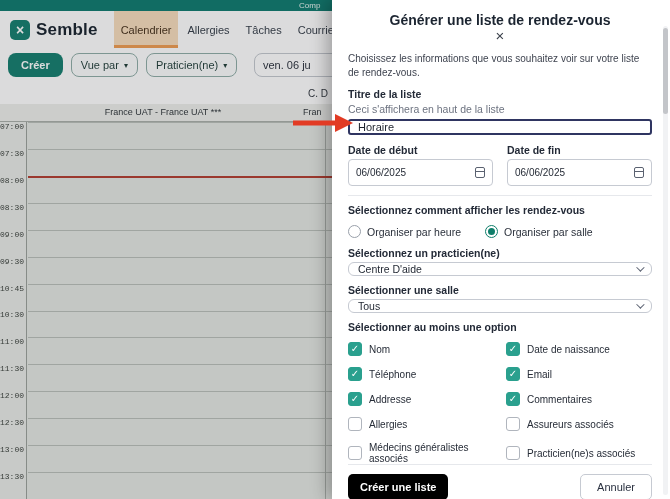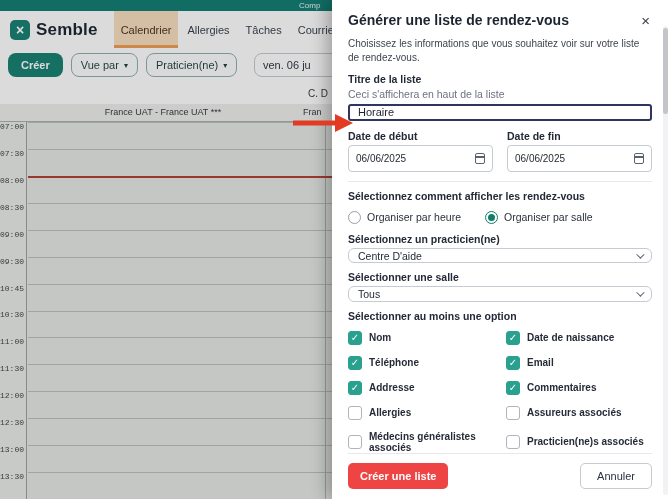--- a/index.html
+++ b/index.html
@@ -42,21 +42,21 @@
           background: repeating-linear-gradient(to bottom, #b9bfb8 0, #b9bfb8 1px, transparent 1px, transparent 26.93px); }
   .col-div { position: absolute; left: 297px; top: 0; bottom: 0; width: 1px; background: #adb3ac; }
   .now-line { position: absolute; left: 28px; right: 0; top: 54px; height: 2px; background: #b23b2e; }
 
   .overlay { position: absolute; inset: 0; background: rgba(40,44,46,.17); z-index: 5; }
 
   
   .modal { position: absolute; top: 0; right: 0; width: 338px; height: 499px; background: #fff; z-index: 10;
            box-shadow: -5px 0 16px rgba(0,0,0,.28); padding: 12px 18px 10px 16px;
            display: flex; flex-direction: column; }
-  .m-head { display: flex; justify-content: space-between; align-items: center; }
+  .m-head { display: flex; justify-content: space-between; align-items: center; flex-direction: column; }
   .m-title { font-size: 14px; font-weight: 700; color: #1b2430; }
   .close { background: none; border: none; font-size: 15px; color: #3c424c; cursor: pointer; padding: 0 2px; line-height: 1; font-family: inherit; }
   .m-desc { font-size: 10px; color: #3f4450; line-height: 1.4; margin: 9px 0 8px; padding-right: 6px; }
   .f-label { font-size: 10.5px; font-weight: 700; color: #232a37; margin-bottom: 3px; }
   .f-help { font-size: 10.5px; color: #6d7380; margin-bottom: 4px; }
   .title-input { height: 25px; width: 100%; border: 2px solid #2f3561; border-radius: 3px; font-size: 11px;
                  font-family: inherit; padding: 0 8px; color: #1e242e; margin-bottom: 9px; outline: none; }
   .dates { display: flex; gap: 14px; margin-bottom: 8px; }
   .date-col { flex: 1; }
   .date-input { height: 27px; border: 1px solid #c6cad2; border-radius: 4px; display: flex; align-items: center;
@@ -66,29 +66,29 @@
   .divider { border-top: 1px solid #e6e8ec; margin: 1px 0 8px; }
   .radios { display: flex; gap: 24px; margin: 6px 0 9px; }
   .radio-item { display: flex; align-items: center; gap: 6px; font-size: 10.5px; color: #2a303b; cursor: pointer; }
   .radio { width: 13px; height: 13px; border: 1.5px solid #99a0aa; border-radius: 50%; position: relative; background: #fff; flex: none; }
   .radio.selected { border-color: #0f7e6a; }
   .radio.selected::after { content: ""; position: absolute; inset: 2px; background: #0f7e6a; border-radius: 50%; }
   .select { height: 24px; border: 1px solid #c6cad2; border-radius: 6px; display: flex; align-items: center;
             justify-content: space-between; padding: 0 9px; font-size: 10.5px; color: #252b36; margin-bottom: 8px; cursor: pointer; }
   .chev { width: 6px; height: 6px; border-right: 1.4px solid #596070; border-bottom: 1.4px solid #596070;
           transform: rotate(45deg) translateY(-2px); }
-  .opt-grid { display: grid; grid-template-columns: 158px 1fr; row-gap: 11px; margin-top: 6px; font-weight: bold; }
+  .opt-grid { display: grid; grid-template-columns: 158px 1fr; row-gap: 11px; margin-top: 6px; }
   .check-item { display: flex; align-items: center; gap: 7px; font-size: 10px; color: #262c37; cursor: pointer; }
   .cb { width: 14px; height: 14px; border: 1.2px solid #b0b5bd; border-radius: 3px; background: #fff; flex: none;
         display: flex; align-items: center; justify-content: center; }
   .cb.checked { background: #2aa08e; border-color: #2aa08e; }
   .cb.checked::after { content: "✓"; color: #fff; font-size: 10px; font-weight: 700; line-height: 1; }
   .m-footer { margin-top: auto; border-top: 1px solid #e6e8ec; padding-top: 9px; display: flex;
               justify-content: space-between; align-items: center; }
-  .btn.submit { background: #ef4444; color: #fff; font-size: 11px; font-weight: 700; padding: 7px 12px; border-radius: 5px; }
+  .btn.submit { background: #000000; color: #fff; font-size: 11px; font-weight: 700; padding: 7px 12px; border-radius: 5px; }
   .btn.ghost { background: #fff; border: 1px solid #c6cad2; color: #2a3140; font-size: 11px; padding: 6px 16px; border-radius: 5px; }
   .sb-track { position: absolute; right: 2px; top: 26px; bottom: 4px; width: 5px; background: #f1f2f4; border-radius: 3px; z-index: 12; }
   .sb-thumb { position: absolute; top: 2px; left: 0; width: 5px; height: 86px; background: #c3c5c9; border-radius: 3px; }
   .arrow-svg { position: absolute; left: 291px; top: 112px; z-index: 20; }
 </style>
 </head>
 <body>
 
 <div class="screen">
 

